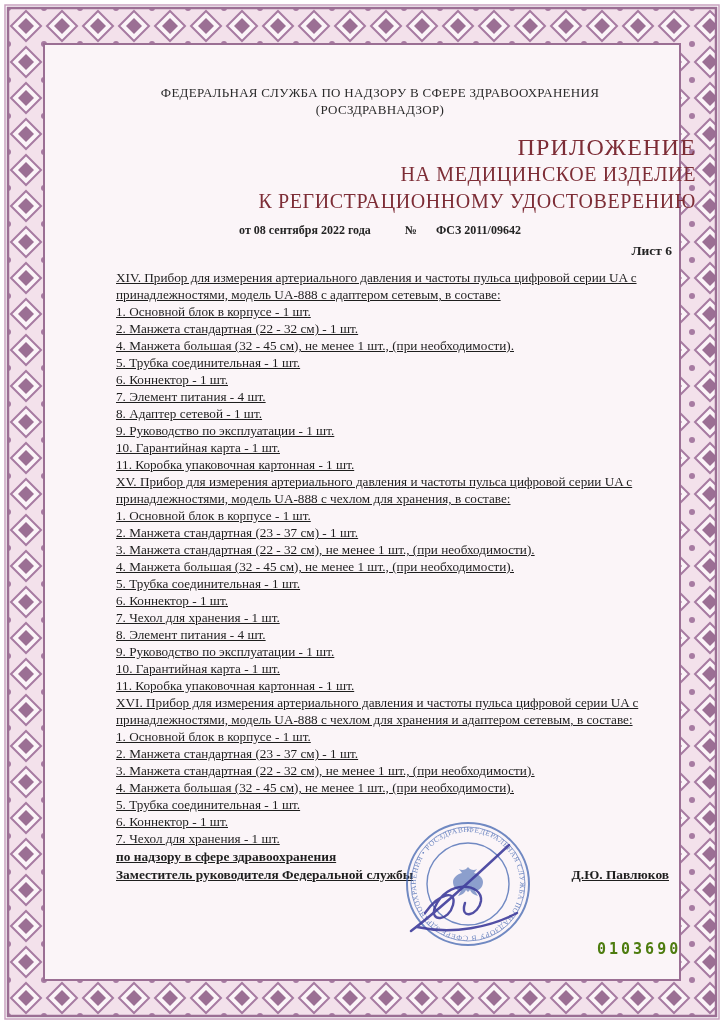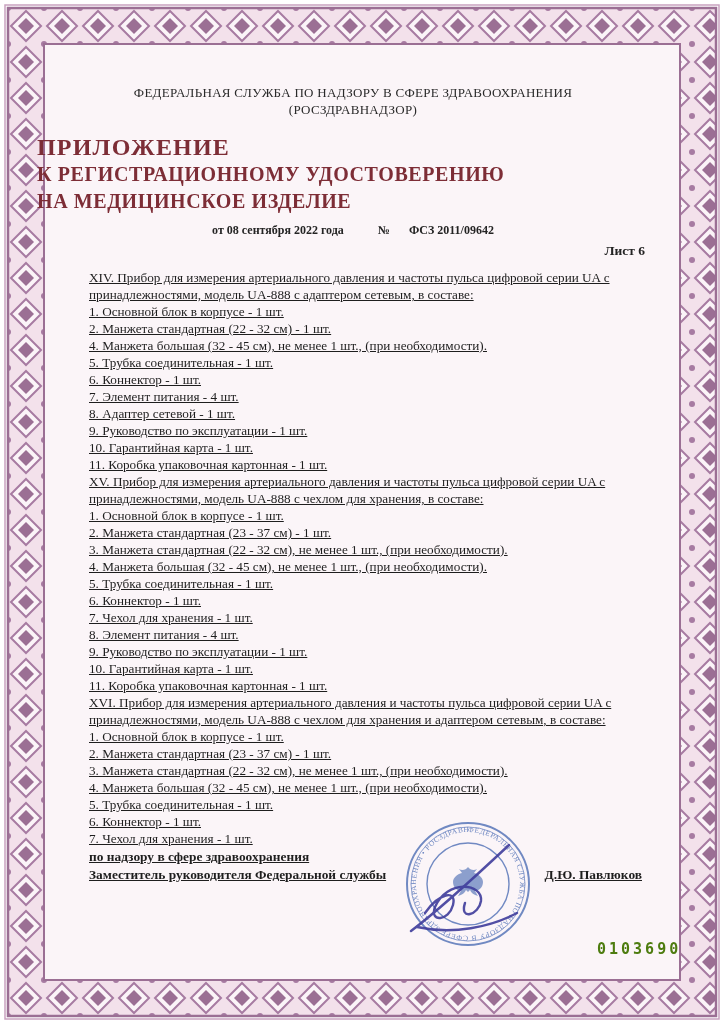--- a/index.html
+++ b/index.html
@@ -9,38 +9,38 @@
     height: 1024px;
     margin: 0 auto;
     background: #ffffff;
     overflow: hidden;
     font-family: "Liberation Serif", serif;
     color: #242424;
   }
   .frame { position: absolute; left: 0; top: 0; z-index: 0; }
   .content {
     position: absolute;
-    left: 37px; top: 46px;
+    left: 64px; top: 46px;
     width: 632px; height: 932px;
     z-index: 1;
     box-sizing: border-box;
   }
   .doc-header {
     margin-top: 38px;
     text-align: center;
     font-size: 13px;
     line-height: 17px;
     letter-spacing: 0.3px;
     color: #2a2a2a;
   }
   .doc-title {
     margin-top: 16px;
-    text-align: left;
+    text-align: right;
     color: #7d2d36;
-    font-weight: bold;
+    font-weight: normal;
     line-height: 27px;
   }
   .doc-title .t1 { font-size: 24px; letter-spacing: 1.2px; }
   .doc-title .t2 { font-size: 20px; letter-spacing: 0.6px; }
   .meta-row {
     margin-top: 8px;
     display: flex;
     justify-content: center;
     align-items: baseline;
     gap: 34px;
@@ -111,22 +111,22 @@
 
   <div class="content">
 
     <div class="doc-header">
       <div>ФЕДЕРАЛЬНАЯ СЛУЖБА ПО НАДЗОРУ В СФЕРЕ ЗДРАВООХРАНЕНИЯ</div>
       <div>(РОСЗДРАВНАДЗОР)</div>
     </div>
 
     <div class="doc-title">
       <div class="t1">ПРИЛОЖЕНИЕ</div>
+      <div class="t2">НА МЕДИЦИНСКОЕ ИЗДЕЛИЕ</div>
       <div class="t2">К РЕГИСТРАЦИОННОМУ УДОСТОВЕРЕНИЮ</div>
-      <div class="t2">НА МЕДИЦИНСКОЕ ИЗДЕЛИЕ</div>
     </div>
 
     <div class="meta-row">
       <div class="meta-date">
         <span>от</span>
         <span>08 сентября 2022 года</span>
       </div>
       <div class="meta-number">
         <span>№</span>
         <span>ФСЗ 2011/09642</span>

